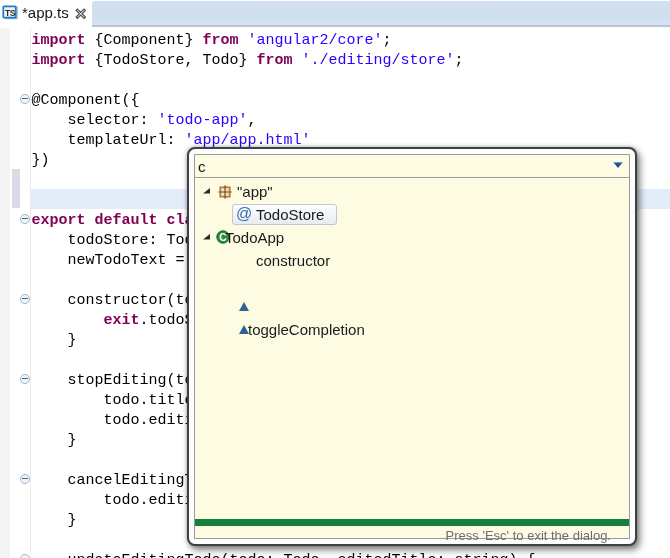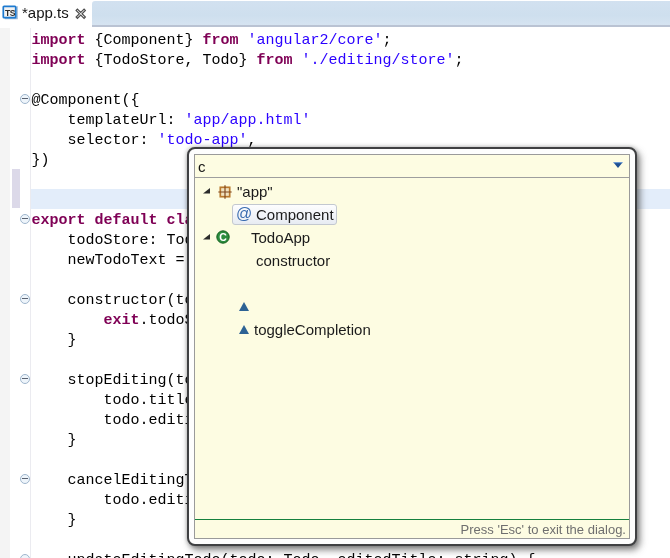--- a/index.html
+++ b/index.html
@@ -33,22 +33,22 @@
   background:#fdfdfd; border:2.5px solid #3f4042; border-radius:8px; padding:5px;
   box-shadow:3px 4px 7px rgba(60,60,60,.62), 0 0 4px rgba(0,0,0,.3); }
 .pcontent { width:100%; height:100%; border:1px solid #9a9a9a; background:#fdfce2;
   display:flex; flex-direction:column; position:relative; }
 .pfilter { height:23px; border-bottom:1px solid #9e9e9e; position:relative;
   font-size:15px; color:#111; padding:3px 0 0 3px; }
 .parrow { position:absolute; right:6px; top:7px; }
 .ptree { flex:1; position:relative; overflow:hidden; }
 .prow { position:absolute; left:0; right:0; height:23px; font-size:15px; color:#1b1b1b; }
 .prow span.lbl { position:absolute; top:3px; }
-.pstat { height:19px; border-top:1px solid #15803d; font-size:13px; color:#6f6f6f;
-  text-align:right; padding:2px 3px 0 0; }
+.pstat { height:19px; border-top:7px solid #15803d; font-size:13px; color:#6f6f6f;
+  text-align:right; padding:2px 18px 0 0; }
 .selbox { position:absolute; left:37px; top:0.5px; width:105px; height:21px;
   border:1px solid #c3c8d0; border-radius:3px;
   background:linear-gradient(#fdfdfe,#eef1f6 70%,#e7ebf2); }
 .exparrow { position:absolute; }
 </style>
 </head>
 <body>
 
 <div class="tabblue"></div>
 <svg class="tsicon" width="16" height="15" viewBox="0 0 16 15">
@@ -64,22 +64,22 @@
 <div class="ruler"></div>
 <div class="foldsep"></div>
 <div class="lavmark"></div>
 <div class="curline"></div>
 
 <div class="code">
     <div><span class="k">import</span> {Component} <span class="k">from</span> <span class="s">'angular2/core'</span>;</div>
 <div><span class="k">import</span> {TodoStore, Todo} <span class="k">from</span> <span class="s">'./editing/store'</span>;</div>
 <div> </div>
 <div>@Component({</div>
+<div>    selector: <span class="s">'todo-app'</span>,</div>
 <div>    templateUrl: <span class="s">'app/app.html'</span></div>
-<div>    selector: <span class="s">'todo-app'</span>,</div>
 <div>})</div>
 <div> </div>
 <div> </div>
 <div><span class="k">export default class</span> TodoApp {</div>
 <div>    todoStore: TodoStore;</div>
 <div>    newTodoText = <span class="s">''</span>;</div>
 <div> </div>
 <div>    constructor(todoStore: TodoStore) {</div>
 <div>        <span class="k">exit</span>.todoStore = todoStore;</div>
 <div>    }</div>
@@ -120,45 +120,45 @@
       <svg style="position:absolute;left:23px;top:4.5px" width="14" height="14" viewBox="0 0 14 14">
         <rect x="2.3" y="2.3" width="9.4" height="9.4" fill="#f1e3c0" stroke="#b9792e" stroke-width="1.7"></rect>
         <path d="M7 0.3 L7 13.7 M0.3 7 L13.7 7" stroke="#80491e" stroke-width="1.2"></path>
       </svg>
       <span class="lbl" style="left:42px">"app"</span>
     </div>
 
     <div class="prow" style="top:25px">
       <div class="selbox"></div>
       <span class="lbl" style="left:41px;color:#3a6cb0;font-size:16px;top:1.5px">@</span>
-      <span class="lbl" style="left:61px">Component</span>
+      <span class="lbl" style="left:61px">TodoStore</span>
     </div>
 
     <div class="prow" style="top:48px">
       <svg class="exparrow" style="left:8px;top:7.5px" width="7" height="6" viewBox="0 0 7 6">
             <path d="M0 5.5 L7 5.5 L7 0 Z" fill="#2b2b2b"></path>
           </svg>
       <svg style="position:absolute;left:21px;top:3.5px" width="14" height="14" viewBox="0 0 14 14">
         <circle cx="7" cy="7" r="6.2" fill="#2b8c3e" stroke="#14611f" stroke-width="1"></circle>
         <text x="7" y="11" font-family="Liberation Sans" font-size="10.5" font-weight="bold" fill="#ffffff" text-anchor="middle">C</text>
       </svg>
-      <span class="lbl" style="left:56px">TodoApp</span>
+      <span class="lbl" style="left:30px">TodoApp</span>
     </div>
 
     <div class="prow" style="top:71px">
           <span class="lbl" style="left:61px">constructor</span>
         </div>
 
     <div class="prow" style="top:117px">
       <svg style="position:absolute;left:44px;top:7px" width="10" height="9" viewBox="0 0 10 9">
             <path d="M5 0 L10 9 L0 9 Z" fill="#2d6294"></path>
           </svg>
     </div>
     <div class="prow" style="top:140px">
       <svg style="position:absolute;left:44px;top:7px" width="10" height="9" viewBox="0 0 10 9">
             <path d="M5 0 L10 9 L0 9 Z" fill="#2d6294"></path>
           </svg>
-      <span class="lbl" style="left:59px">toggleCompletion</span>
+      <span class="lbl" style="left:53px">toggleCompletion</span>
     </div>
   </div>
   <div class="pstat">Press 'Esc' to exit the dialog.</div>
  </div>
 </div>
 
 </body></html>

